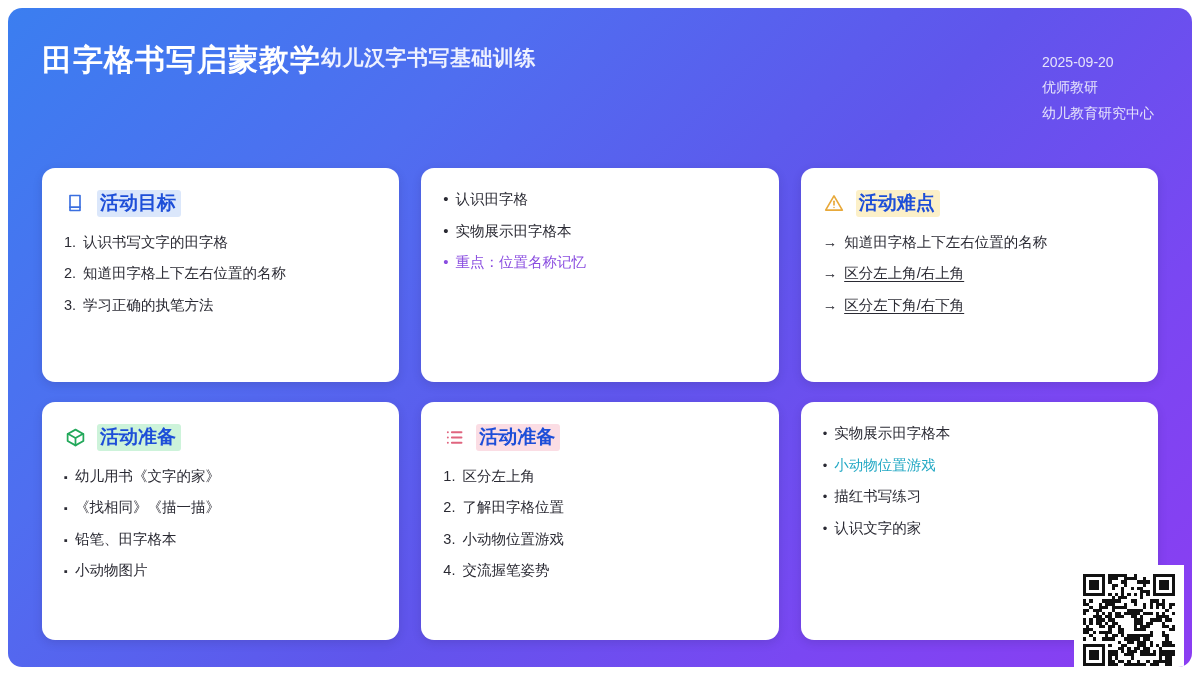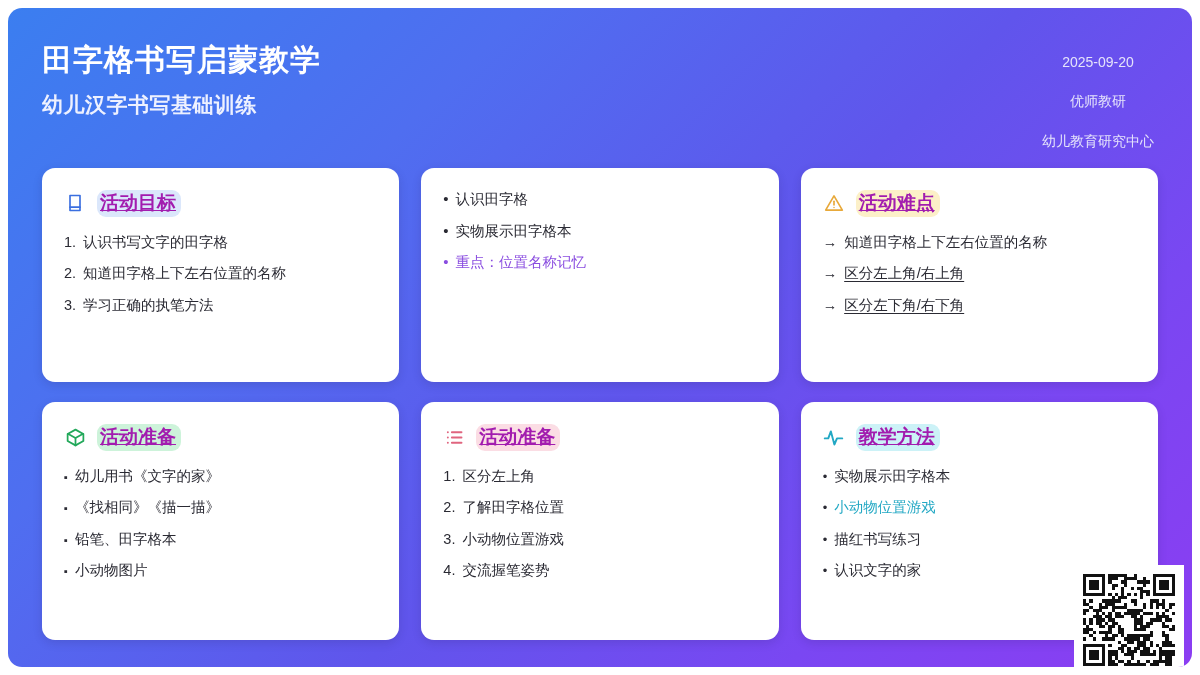--- a/index.html
+++ b/index.html
@@ -17,32 +17,32 @@
     background:linear-gradient(135deg,#3b7ef0 0%,#4f6ef0 28%,#6055ec 55%,#7a47f2 78%,#8b3df2 100%);
     overflow:hidden;
   }
 
   
   #header {
     position:absolute; left:0; top:0; width:100%; height:150px;
     display:flex; justify-content:space-between; align-items:flex-start;
     padding:32px 38px 0 34px;
   }
-  .title-block { display:flex; flex-direction:column; }
+  .title-block { display:flex; flex-direction:row; }
   #main-title {
     font-size:30px; font-weight:700; color:#ffffff; letter-spacing:1px;
     line-height:1.3;
   }
   #sub-title {
     font-size:21px; font-weight:700; color:#eef1ff; letter-spacing:.5px;
-    margin-top:12px; line-height:1.3;
+    margin-top:4px; line-height:1.3;
   }
   .meta-block {
-    display:flex; flex-direction:column; align-items:center;
-    gap:19px; padding-top:12px;
+    display:flex; flex-direction:column; align-items:flex-start;
+    gap:5px; padding-top:12px;
   }
   .meta-line { font-size:14px; color:#e5e3fb; line-height:1.45; }
 
   
   #grid {
     position:absolute;
     left:34px; top:160px;
     width:1116px;
     display:grid;
     grid-template-columns:repeat(3,1fr);
@@ -60,25 +60,24 @@
   .card-head {
     display:flex; align-items:center; gap:11px;
     margin-bottom:16px;
   }
   .card-icon {
     width:22px; height:22px; flex:0 0 22px;
     display:flex; align-items:center; justify-content:center;
   }
   .card-icon svg { display:block; }
   .card-title {
-    font-size:19px; font-weight:700; color:#a21caf;
+    font-size:19px; font-weight:700; color:#1d4ed8;
     line-height:1.25;
     padding:1px 5px 2px 3px;
-    border-radius:9px;
-    text-decoration:underline;
+    border-radius:3px;
   }
   .hl-blue   { background:#dbe7fb; }
   .hl-purple { background:#ece0fb; }
   .hl-yellow { background:#fcf0c8; }
   .hl-green  { background:#cdf3da; }
   .hl-pink   { background:#fbdde4; }
   .hl-cyan   { background:#ccf2f7; }
 
   .items { display:flex; flex-direction:column; gap:12px; }
   .item {
@@ -246,28 +245,20 @@
             <span class="marker number">3.</span>
             <span class="itxt ">小动物位置游戏</span>
           </div>
           <div class="item ">
             <span class="marker number">4.</span>
             <span class="itxt ">交流握笔姿势</span>
           </div>
         </div>
       </div>
       <div class="card">
-        <div class="card-head">
-          <span class="card-icon">
-            <svg width="21" height="21" viewBox="0 0 24 24" fill="none" stroke="#22a8c4" stroke-width="2.2" stroke-linecap="round" stroke-linejoin="round">
-              <path d="M2 13h4l3-8 4 15 3-7h6"></path>
-            </svg>
-          </span>
-          <span class="card-title hl-cyan">教学方法</span>
-        </div>
         <div class="items">
           <div class="item ">
             <span class="marker smalldot">•</span>
             <span class="itxt ">实物展示田字格本</span>
           </div>
           <div class="item c-cyan">
             <span class="marker smalldot">•</span>
             <span class="itxt ">小动物位置游戏</span>
           </div>
           <div class="item ">

